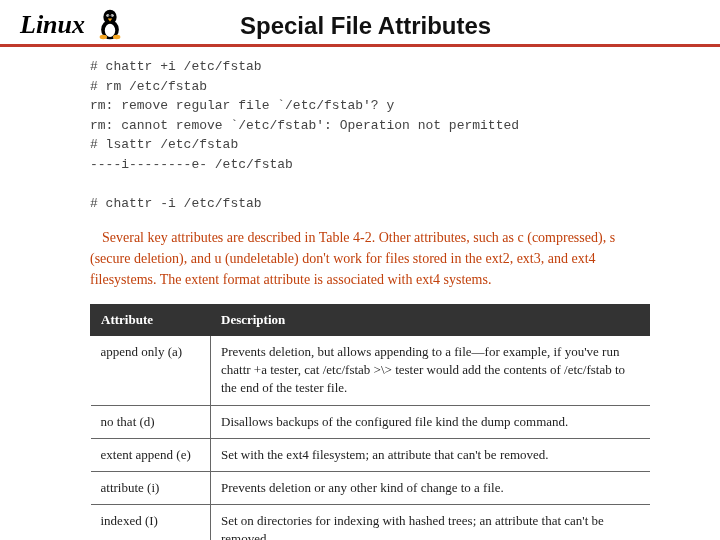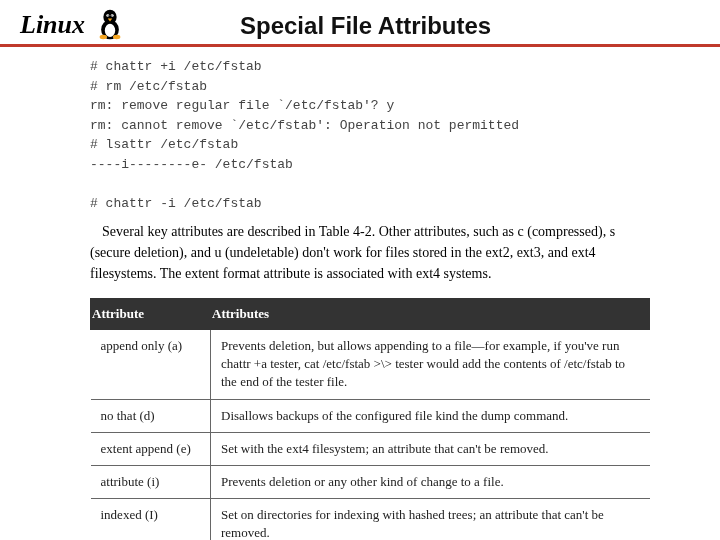--- a/index.html
+++ b/index.html
@@ -40,42 +40,42 @@
   }
   .content {
     padding: 10px 70px 10px 90px;
   }
   .term {
     font-family: "Courier New", monospace;
     font-size: 13px;
     color: #444;
     line-height: 1.5;
     white-space: pre-wrap;
-    margin-bottom: 8px;
+    margin-bottom: 14px;
   }
   .para {
     font-family: Georgia, "Times New Roman", serif;
     font-size: 14px;
-    color: #000000;
+    color: #c2410c;
     line-height: 1.5;
     margin-bottom: 14px;
     text-indent: 12px;
   }
   table.attr {
     width: 100%;
     border-collapse: collapse;
     font-family: Georgia, "Times New Roman", serif;
     font-size: 13px;
   }
   table.attr th {
     background: #333;
     color: #fff;
     text-align: left;
     font-weight: bold;
-    padding: 7px 1px;
+    padding: 7px 10px;
     border: 1px solid #333;
   }
   table.attr td {
     padding: 7px 10px;
     vertical-align: top;
     border-bottom: 1px solid #666;
     color: #222;
     line-height: 1.4;
     margin-top: 30px;
   }
@@ -119,21 +119,21 @@
 ----i--------e- /etc/fstab
 
 # chattr -i /etc/fstab</pre>
 
   <p class="para">Several key attributes are described in Table 4-2. Other attributes, such as c (compressed), s (secure deletion), and u (undeletable) don't work for files stored in the ext2, ext3, and ext4 filesystems. The extent format attribute is associated with ext4 systems.</p>
 
   <table class="attr">
     <thead>
       <tr>
         <th>Attribute</th>
-        <th>Attributes</th>
+        <th>Description</th>
       </tr>
     </thead>
     <tbody>
       <tr>
         <td>append only (a)</td>
         <td>Prevents deletion, but allows appending to a file—for example, if you've run chattr +a tester, cat /etc/fstab &gt;\&gt; tester would add the contents of /etc/fstab to the end of the tester file.</td>
       </tr>
       <tr>
         <td>no that (d)</td>
         <td>Disallows backups of the configured file kind the dump command.</td>

